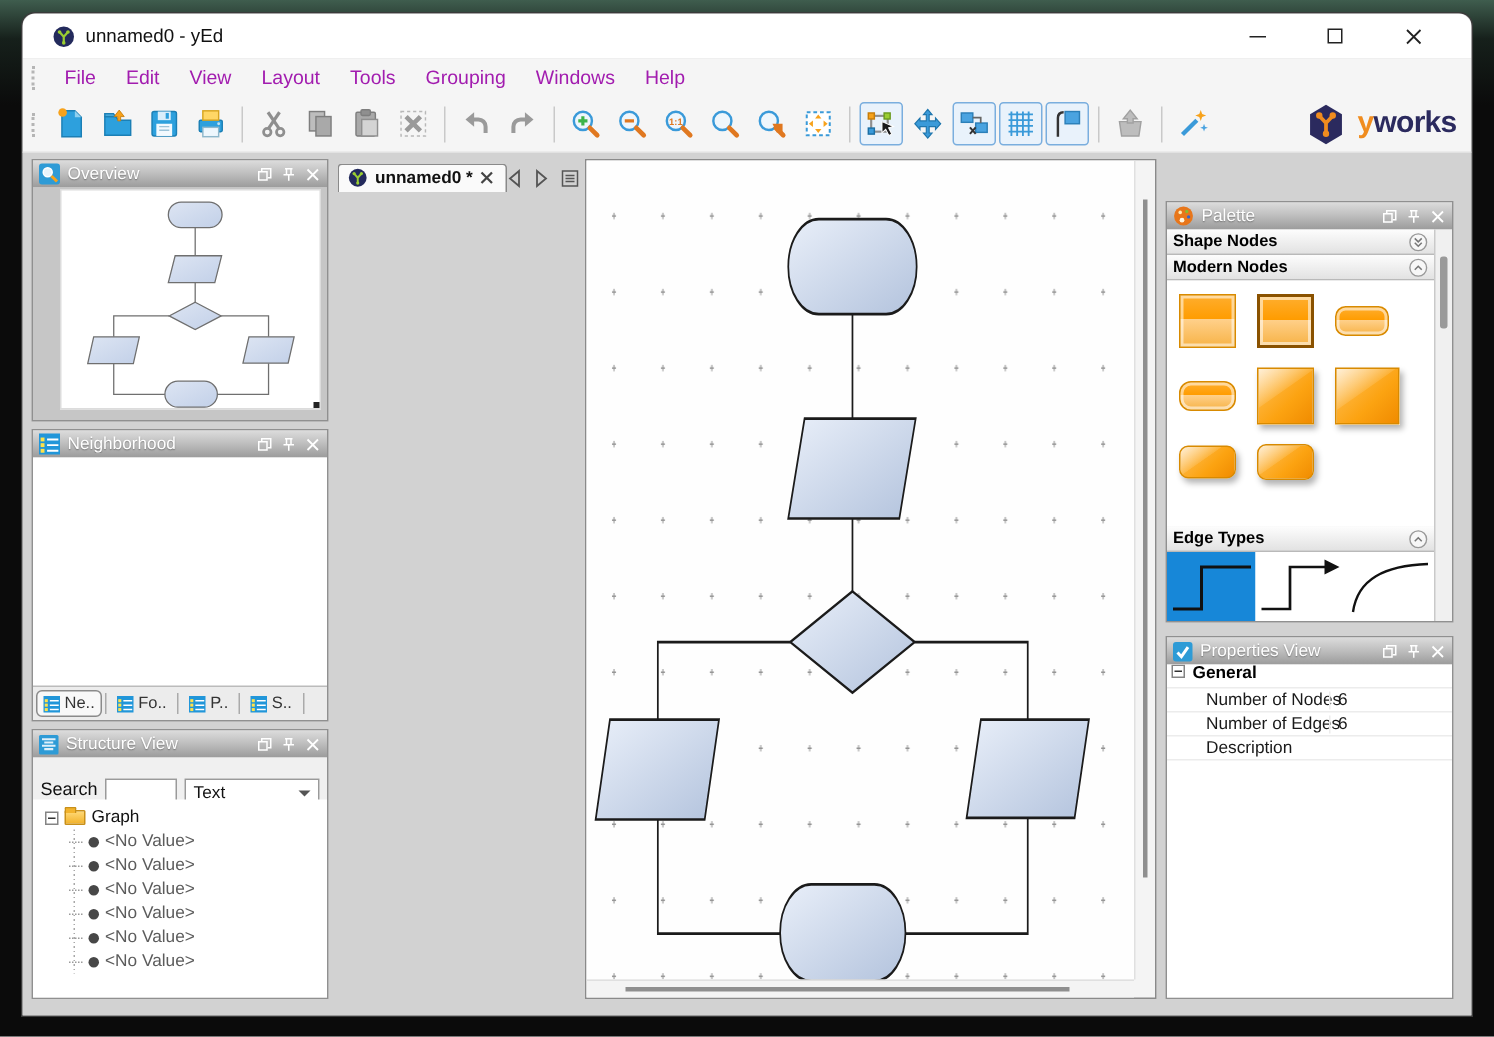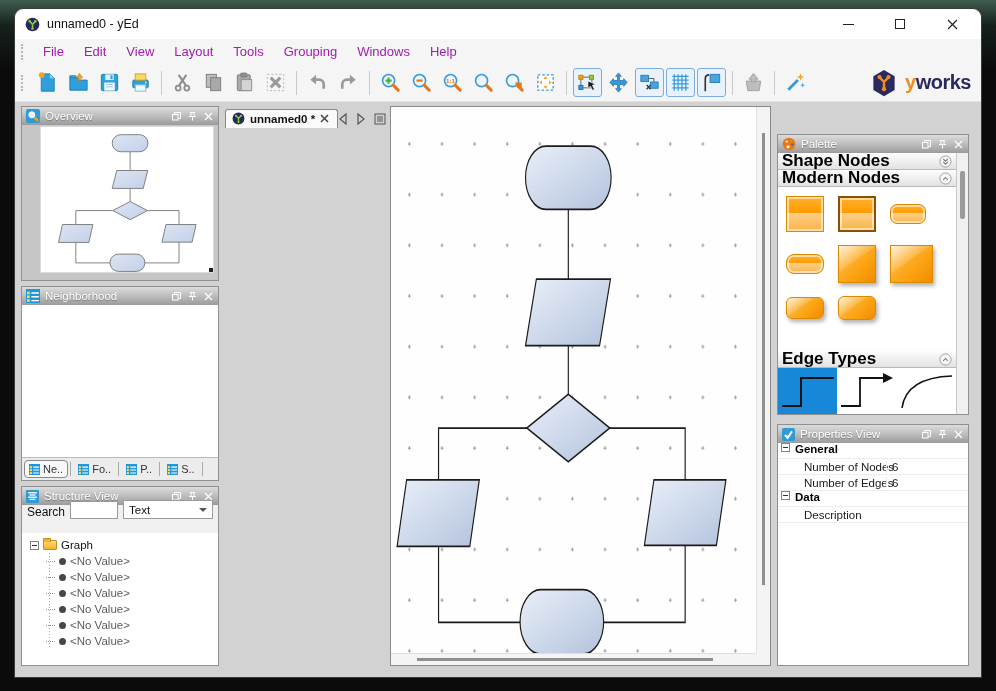--- a/index.html
+++ b/index.html
@@ -4,21 +4,21 @@
 <style>
   * { margin:0; padding:0; box-sizing:border-box; }
   html,body { width:996px; height:691px; overflow:hidden; }
   body { font-family:"Liberation Sans", sans-serif; background:linear-gradient(180deg,#3f5d4e 0px,#16201b 26px,#0b0b0b 70px); position:relative; }
 
   .window { position:absolute; left:14px; top:8px; width:968px; height:670px;
             background:#d2d2d2; border-radius:9px 9px 0 0; border:1px solid #3a3a3a;
             display:flex; flex-direction:column; overflow:hidden; }
 
   
-  .titlebar { height:30px; background:#ffffff; border-radius:9px 9px 0 0; display:flex; align-items:center; padding:0 10px; flex:0 0 auto; }
+  .titlebar { height:30px; background:#ffffff; border-radius:9px 9px 0 0; display:flex; align-items:center; padding:0 20px; flex:0 0 auto; }
   .titlebar .title { font-size:12.5px; color:#111; margin-left:7px; }
   .win-controls { margin-left:auto; display:flex; align-items:center; gap:30px; padding-right:8px; }
   .wc { width:22px; height:22px; display:flex; align-items:center; justify-content:center; cursor:default; }
   .wc-min { width:11px; height:1px; background:#222; display:block; }
   .wc-max { width:10px; height:10px; border:1.2px solid #222; display:block; }
 
   
   .menubar { height:25px; background:#f5f5f5; display:flex; align-items:center; padding-left:6px; flex:0 0 auto; }
   .drag-dots { width:4px; height:16px; border-left:2px dotted #b5b5b5; margin-right:8px; }
   .menu-item { font-size:13px; color:#a21caf; padding:3px 10px; }
@@ -59,21 +59,21 @@
   
   .neighborhood-panel { height:195px; }
   .neigh-body { flex:1; background:#ffffff; border-bottom:1px solid #bbb; }
   .neigh-tabs { height:22px; display:flex; align-items:center; background:#ececec; padding:0 2px; gap:1px; }
   .ntab { display:flex; align-items:center; gap:3px; font-size:11px; color:#333; padding:2px 4px; border:1px solid transparent; border-radius:4px; }
   .ntab.active { background:#f8f8f8; border:1px solid #8a8a8a; }
   .ntab-sep { width:1px; height:14px; background:#aaa; margin:0 1px; }
 
   
   .structure-panel { flex:1; }
-  .search-row { height:26px; background:#f0f0f0; display:flex; align-items:flex-end; gap:5px; padding:14px 5px; flex:0 0 auto; }
+  .search-row { height:26px; background:#f0f0f0; display:flex; align-items:flex-start; gap:5px; padding:14px 5px; flex:0 0 auto; }
   .search-label { font-size:12px; color:#111; }
   .search-input { width:48px; height:18px; border:1px solid #9a9a9a; background:#fff; font-size:11px; padding:0 2px; }
   .filter-select { flex:1; height:19px; border:1px solid #9a9a9a; background:#fff; display:flex; align-items:center; font-size:11.5px; padding:0 5px; color:#111; }
   .filter-caret { margin-left:auto; width:0; height:0; border-left:4px solid transparent; border-right:4px solid transparent; border-top:4px solid #555; }
   .tree { flex:1; background:#fff; padding:4px 2px; position:relative; overflow:hidden; }
   .tree-vline { position:absolute; left:27px; top:20px; width:1px; height:96px; background:repeating-linear-gradient(180deg,#a8a8a8 0 1px,transparent 1px 3px); }
   .tree-row { height:16px; display:flex; align-items:center; gap:4px; font-size:11.5px; color:#111; }
   .tree-root { padding-left:6px; }
   .tree-item { padding-left:22px; color:#5c5c5c; }
   .expander { width:9px; height:9px; border:1px solid #848484; background:#fff; position:relative; flex:0 0 auto; }
@@ -94,21 +94,21 @@
   .gutter-v { position:absolute; top:0; right:0; width:14px; bottom:12px; background:#f4f4f4; border-left:1px solid #e0e0e0; }
   .vthumb { position:absolute; top:26px; left:5px; width:3px; height:452px; background:#8f8f8f; }
   .gutter-h { position:absolute; left:0; right:14px; bottom:0; height:12px; background:#f4f4f4; border-top:1px solid #e0e0e0; }
   .hthumb { position:absolute; left:26px; top:4px; width:296px; height:3px; background:#8f8f8f; }
 
   
   .palette-panel { height:281px; }
   .palette-body { flex:1; display:flex; min-height:0; }
   .palette-sections { flex:1; display:flex; flex-direction:column; min-width:0; }
   .sec-header { height:17px; flex:0 0 auto; background:linear-gradient(#fdfdfd,#e2e2e2); border-bottom:1px solid #b9b9b9; display:flex; align-items:center; padding:0 4px; }
-  .sec-header .sec-label { font-size:17px; font-weight:bold; color:#000; flex:1; }
+  .sec-header .sec-label { font-size:11px; font-weight:bold; color:#000; flex:1; }
   .pal-scroll { width:12px; background:#f0f0f0; border-left:1px solid #c9c9c9; position:relative; flex:0 0 auto; }
   .pal-thumb { position:absolute; left:3px; top:18px; width:5px; height:48px; background:#9a9a9a; border-radius:2px; }
   .nodes-area { flex:1; background:#fff; padding:9px 8px; display:flex; flex-direction:column; gap:13px; min-height:0; }
   .node-row { display:flex; align-items:center; gap:14px; }
   .mnode { border:1px solid #d88a00; }
   .banded { background:linear-gradient(180deg,#ffae2e 0%,#ff9c00 47%,#ffd08a 47%,#f7b347 100%); box-shadow:inset 0 0 0 2px rgba(255,255,255,.55); }
   .mnode.selected { border:2px solid #8a5200; }
   .glossy { background:linear-gradient(145deg,rgba(255,255,255,.75) 0%,rgba(255,255,255,.12) 42%,rgba(255,255,255,0) 43%), linear-gradient(135deg,#ffc25e 0%,#fca311 60%,#f08b00 100%); box-shadow:2px 3px 4px rgba(0,0,0,.3); }
   .edges-area { height:46px; flex:0 0 auto; background:#fff; display:flex; }
   .edge-cell { width:62px; height:46px; display:flex; align-items:center; justify-content:center; background:#fff; }
@@ -750,24 +750,20 @@
             <span>General</span>
           </div>
           <div class="prop-row">
             <span class="prop-name">Number of Nodes</span>
             <span class="prop-value">6</span>
           </div>
           <div class="prop-row">
             <span class="prop-name">Number of Edges</span>
             <span class="prop-value">6</span>
           </div>
-          <div class="prop-group">
-            <span class="expander"></span>
-            <span>Data</span>
-          </div>
           <div class="prop-row">
             <span class="prop-name">Description</span>
             <span class="prop-value"></span>
           </div>
         </div>
       </div>
 
     </div>
   </div>
 </div>

